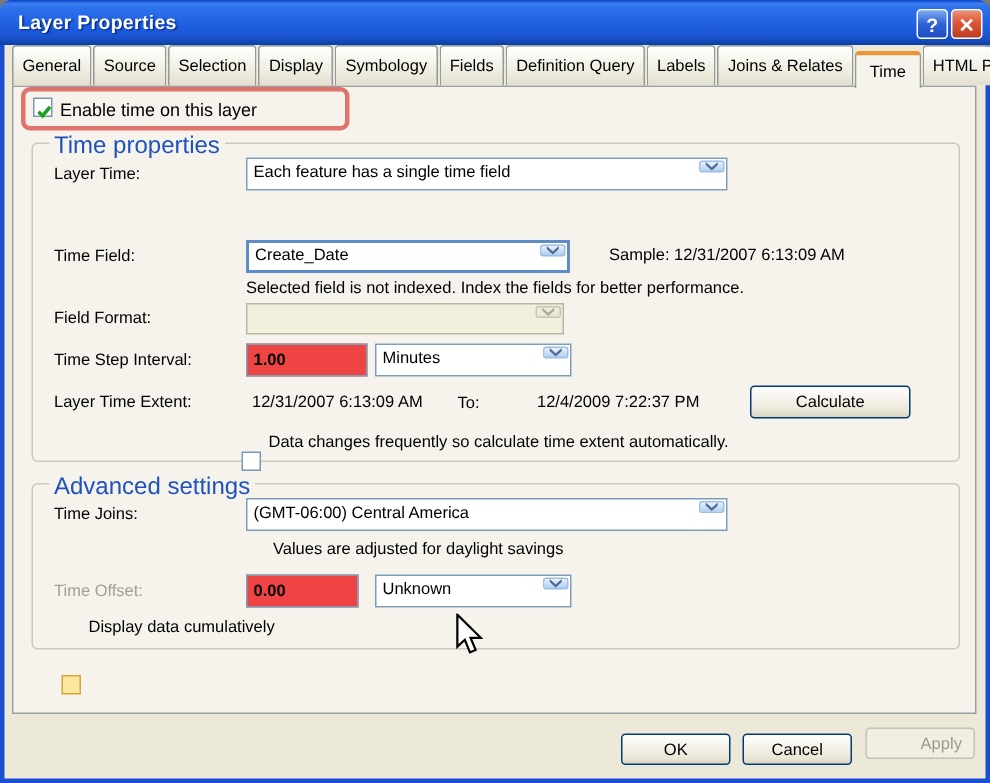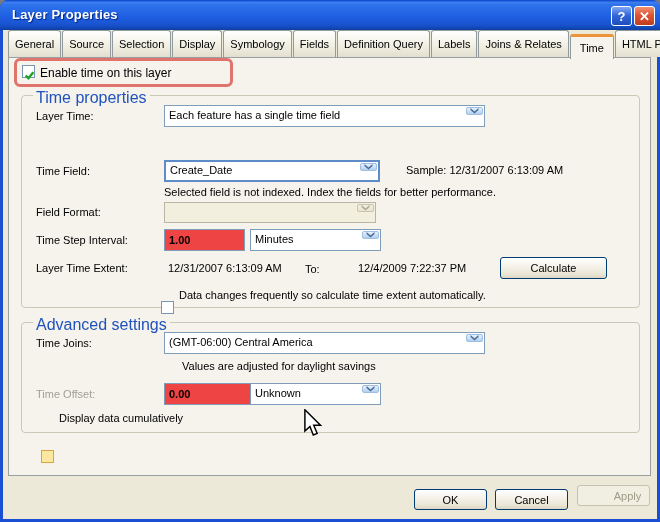--- a/index.html
+++ b/index.html
@@ -157,21 +157,21 @@
   <div class="abs cb checked" style="left:164px;top:359px;">
     <span class="check-icon">
       <svg width="11" height="11" viewBox="0 0 10 10">
           <path d="M1.5 5 L4 7.5 L8.5 2" stroke="#21A121" stroke-width="2.2" fill="none"></path>
         </svg>
     </span>
   </div>
   <span class="abs lbl" style="left:182px;top:360px;">Values are adjusted for daylight savings</span>
 
   <span class="abs lbl dis" style="left:36px;top:388px;">Time Offset:</span>
-  <input class="abs tbox" style="left: 164px; top: 383px; width: 87px; height: 22px;" value="0.00">
+  <input class="abs tbox" style="left: 164px; top: 383px; width: 75px; height: 22px;" value="0.00">
   <div class="abs combo" style="left:250px;top:383px;width:131px;height:22px;">
     <span class="val">Unknown</span>
     <span class="drop">
       <svg width="9" height="6" viewBox="0 0 9 6">
           <path d="M0.5 0 L4.5 3.6 L8.5 0 L8.5 2 L4.5 5.6 L0.5 2 Z" fill="#4C6B94"></path>
         </svg>
     </span>
   </div>
 
   <div class="abs cb hot" style="left:41px;top:411px;">

